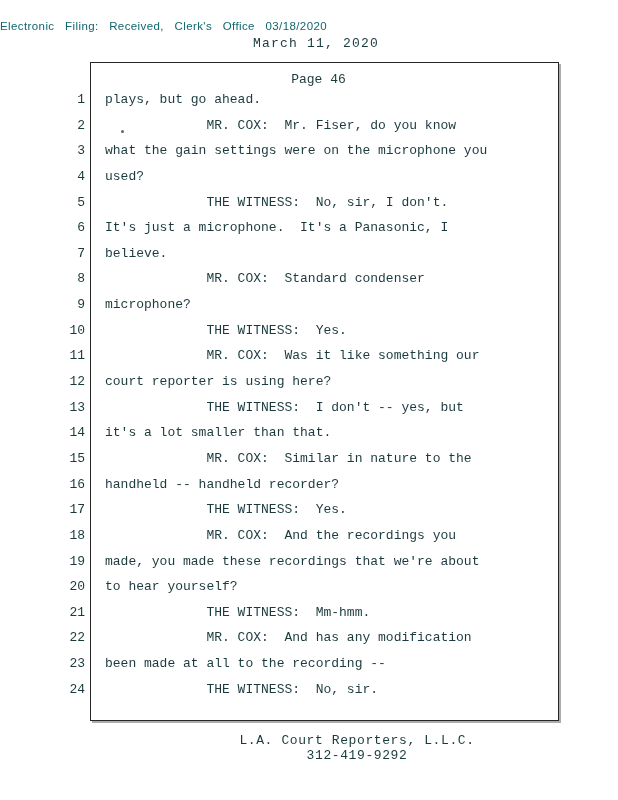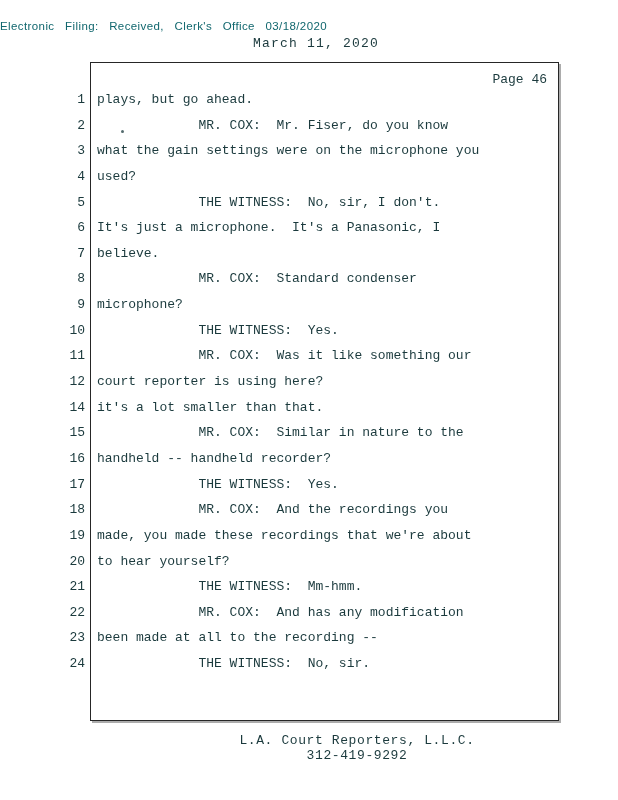--- a/index.html
+++ b/index.html
@@ -56,39 +56,39 @@
     height: 659px;
     background: #ffffff;
     border: 1px solid var(--border);
     box-shadow: 2px 2px 0 rgba(90,90,90,0.5);
   }
   .page-label {
     position: absolute;
     top: 10px;
     left: 90px;
     width: 457px;
-    text-align: right;
+    text-align: center;
     font-family: Liberation Mono, monospace;
   }
   .rows {
     position: absolute;
     left: 0;
     top: 30px;
     width: 618px;
   }
   .row { position: relative; height: 25.65px; }
   .ln {
     position: absolute;
     left: 40px;
     width: 45px;
     text-align: right;
   }
   .lt {
     position: absolute;
-    left: 97px;
+    left: 105px;
     white-space: pre;
   }
   .stray-dot {
     position: absolute;
     left: 121px;
     top: 68px;
     width: 3px;
     height: 3px;
     border-radius: 50%;
     background: var(--ink);
@@ -161,20 +161,24 @@
       </div>
     <div class="row">
         <span class="ln">11</span>
         <span class="lt">             MR. COX:  Was it like something our</span>
       </div>
     <div class="row">
         <span class="ln">12</span>
         <span class="lt">court reporter is using here?</span>
       </div>
     <div class="row">
+        <span class="ln">13</span>
+        <span class="lt">             THE WITNESS:  I don't -- yes, but</span>
+      </div>
+    <div class="row">
         <span class="ln">14</span>
         <span class="lt">it's a lot smaller than that.</span>
       </div>
     <div class="row">
         <span class="ln">15</span>
         <span class="lt">             MR. COX:  Similar in nature to the</span>
       </div>
     <div class="row">
         <span class="ln">16</span>
         <span class="lt">handheld -- handheld recorder?</span>

